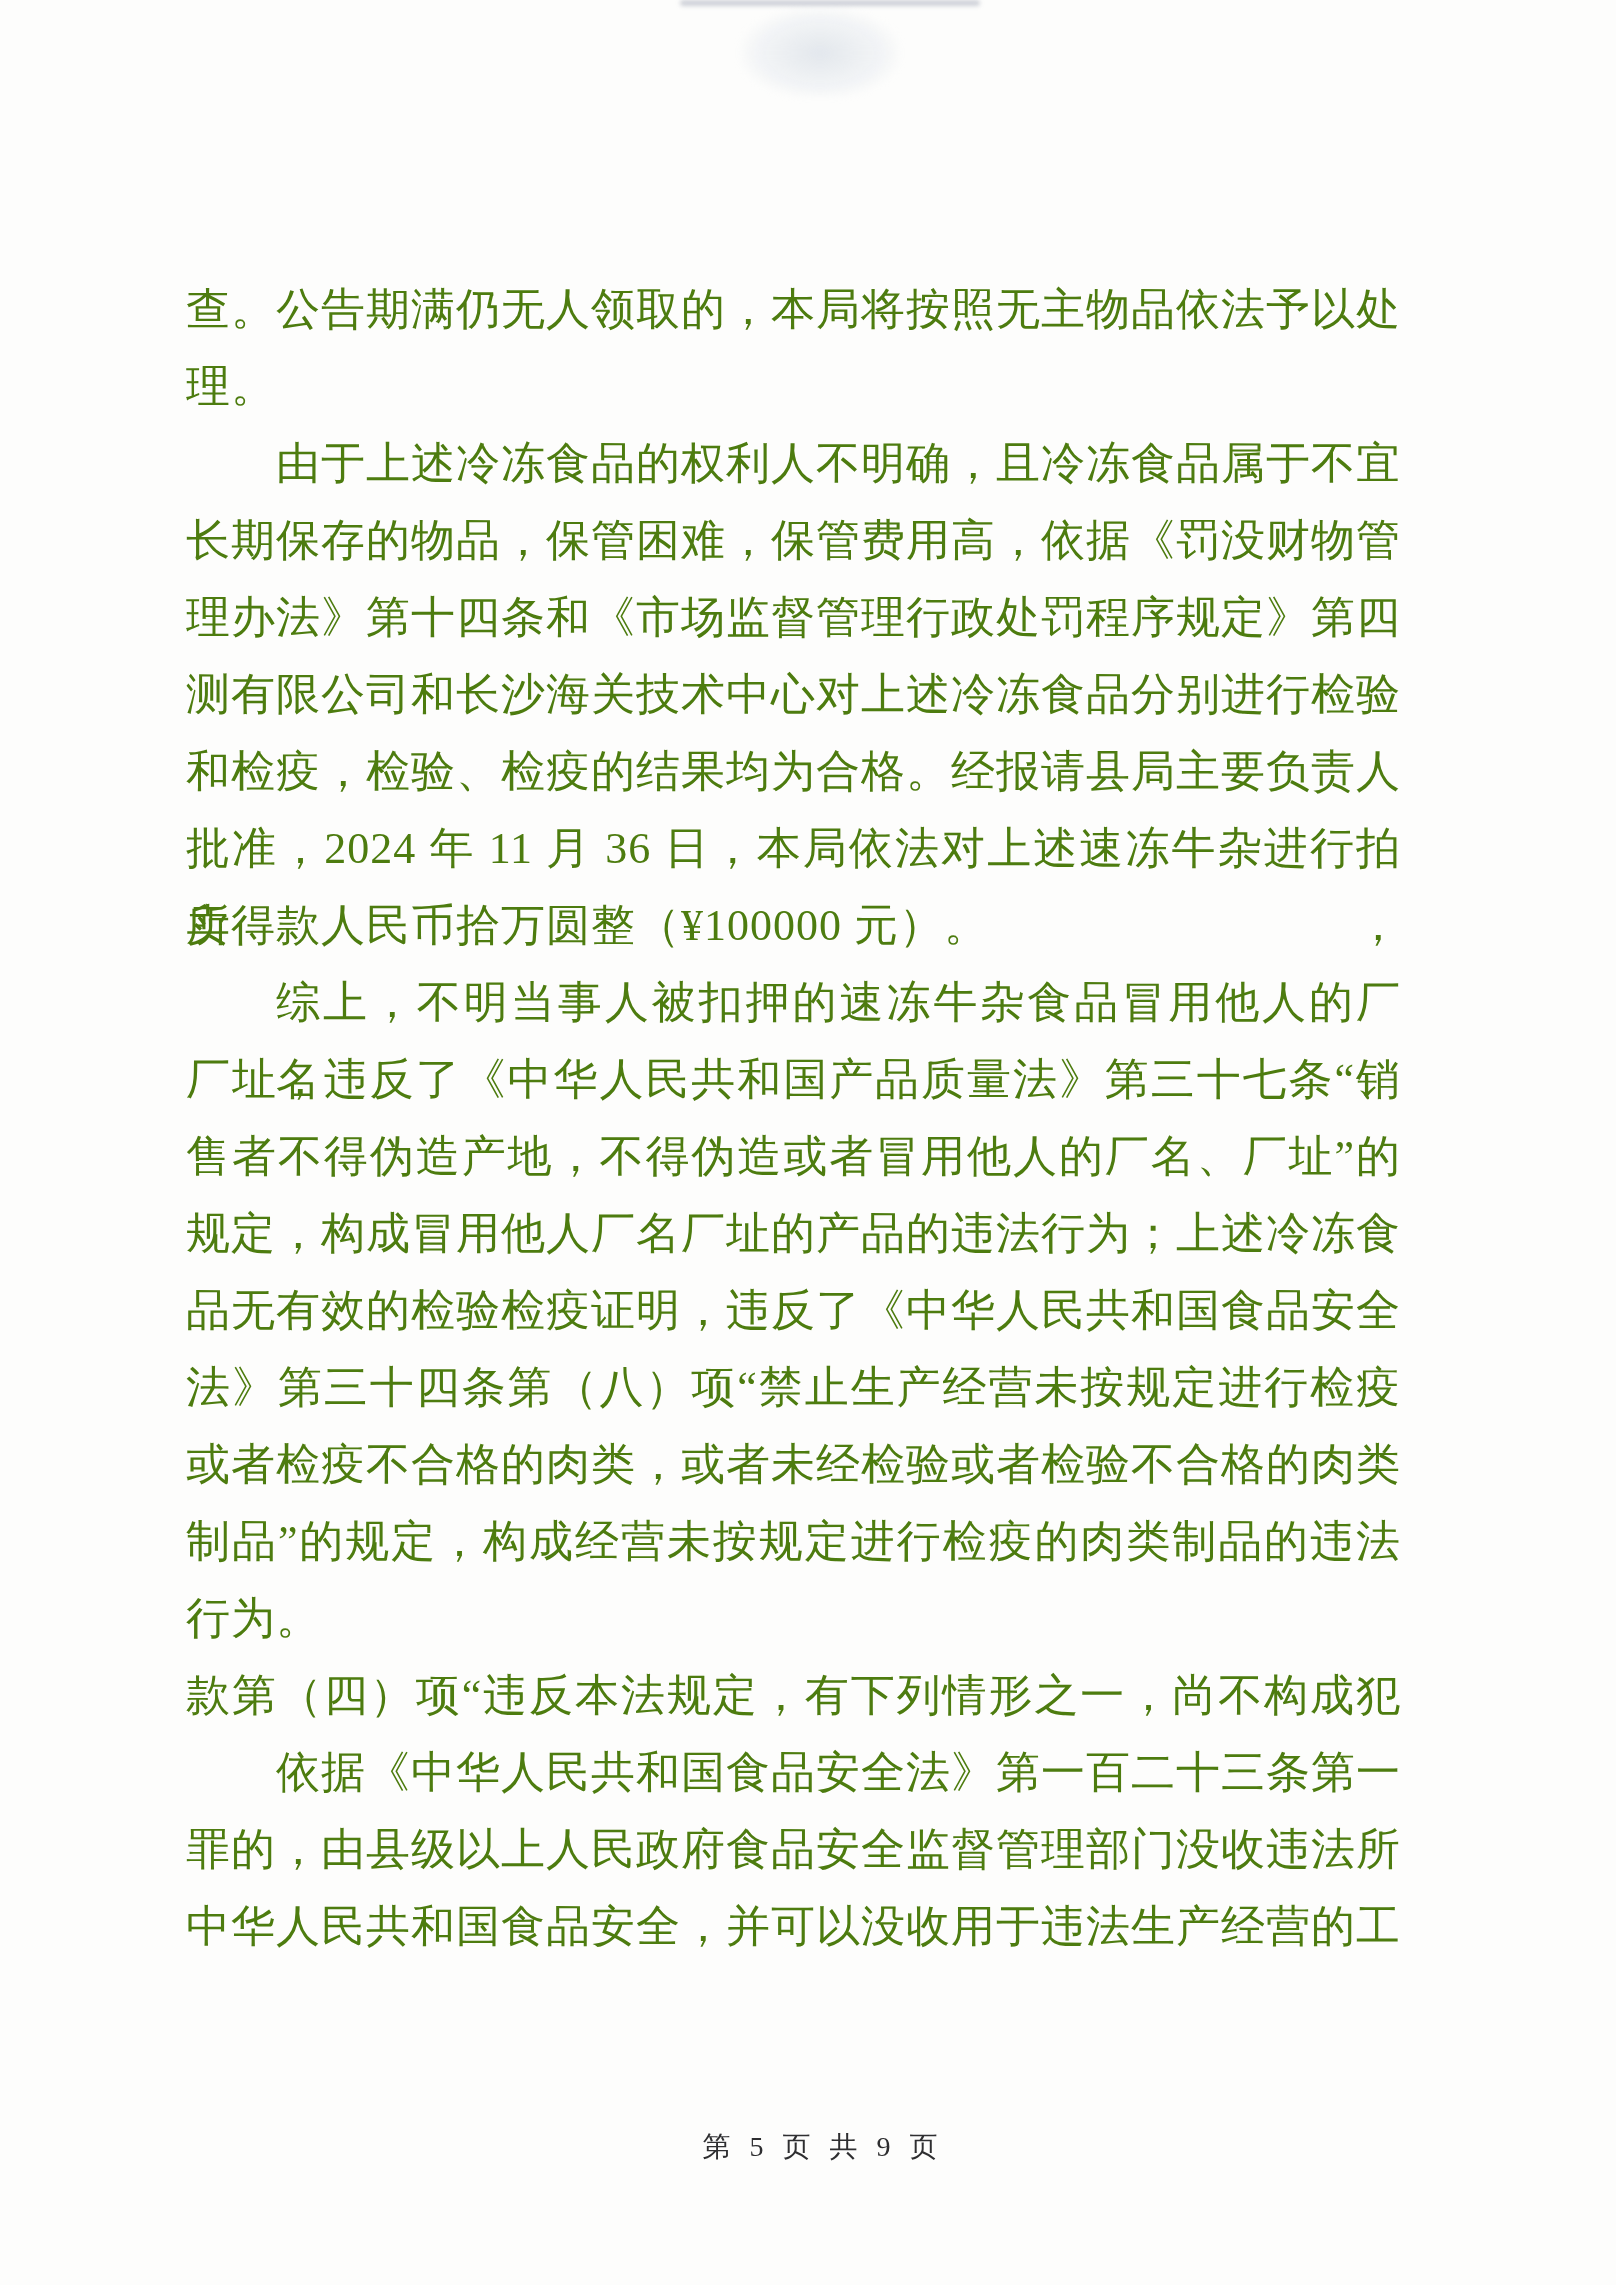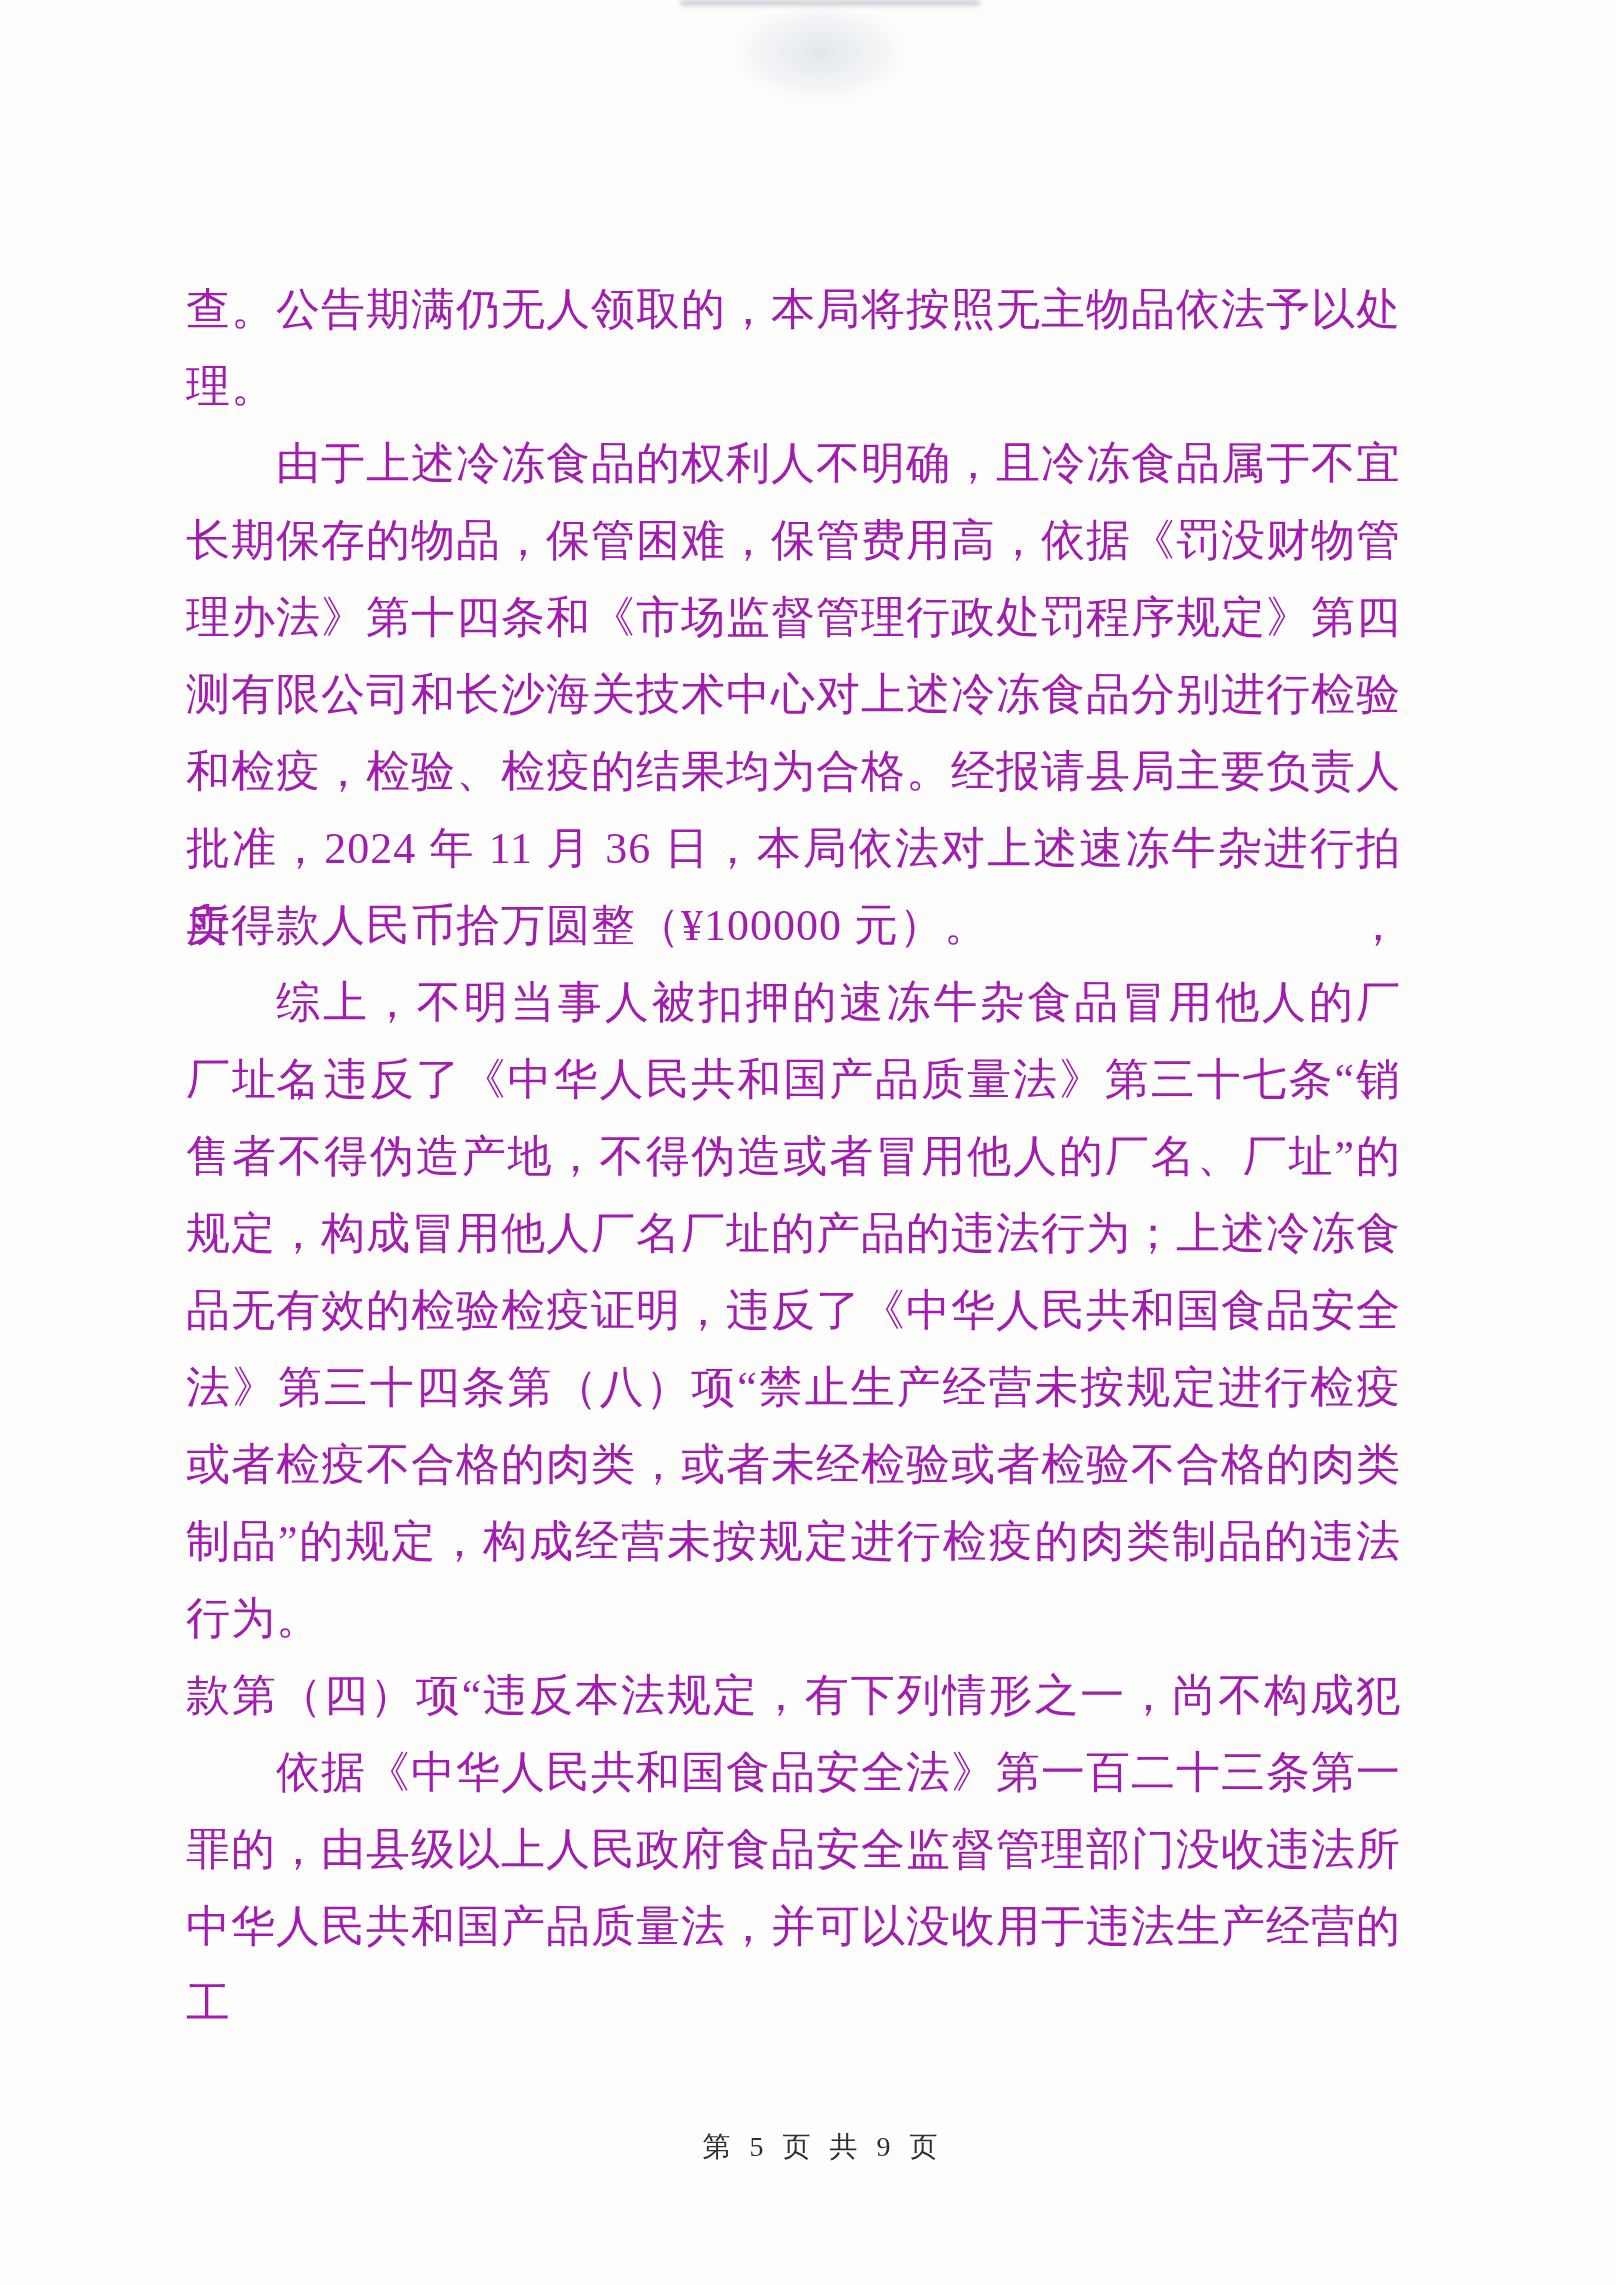--- a/index.html
+++ b/index.html
@@ -75,21 +75,21 @@
   }
 </style>
 </head>
 <body style="background: rgb(253, 253, 252);">
 
 <div class="page">
 
   <div class="artifact-top-line"></div>
   <div class="artifact-smudge"></div>
 
-  <div class="doc-body" style="color: #a21caf;">
+  <div class="doc-body" style="color: #4d7c0f;">
 
   <div class="line fill">查。公告期满仍无人领取的，本局将按照无主物品依法予以处</div>
       <div class="line">理。</div>
       <div class="line fill indent">由于上述冷冻食品的权利人不明确，且冷冻食品属于不宜</div>
       <div class="line fill">长期保存的物品，保管困难，保管费用高，依据《罚没财物管</div>
       <div class="line fill">理办法》第十四条和《市场监督管理行政处罚程序规定》第四</div>
       <div class="line fill">测有限公司和长沙海关技术中心对上述冷冻食品分别进行检验</div>
       <div class="line fill">和检疫，检验、检疫的结果均为合格。经报请县局主要负责人</div>
       <div class="line fill">批准，2024 年 11 月 36 日，本局依法对上述速冻牛杂进行拍卖，</div>
       <div class="line">所得款人民币拾万圆整（¥100000 元）。</div>
@@ -98,20 +98,20 @@
       <div class="line fill">售者不得伪造产地，不得伪造或者冒用他人的厂名、厂址”的</div>
       <div class="line fill">规定，构成冒用他人厂名厂址的产品的违法行为；上述冷冻食</div>
       <div class="line fill">品无有效的检验检疫证明，违反了《中华人民共和国食品安全</div>
       <div class="line fill">法》第三十四条第（八）项“禁止生产经营未按规定进行检疫</div>
       <div class="line fill">或者检疫不合格的肉类，或者未经检验或者检验不合格的肉类</div>
       <div class="line fill">制品”的规定，构成经营未按规定进行检疫的肉类制品的违法</div>
       <div class="line">行为。</div>
       <div class="line fill">款第（四）项“违反本法规定，有下列情形之一，尚不构成犯</div>
       <div class="line fill indent">依据《中华人民共和国食品安全法》第一百二十三条第一</div>
       <div class="line fill">罪的，由县级以上人民政府食品安全监督管理部门没收违法所</div>
-      <div class="line fill">中华人民共和国产品质量法，并可以没收用于违法生产经营的工</div>
+      <div class="line fill">中华人民共和国食品安全，并可以没收用于违法生产经营的工</div>
     </div>
 
   <div class="footer" style="color: rgb(46, 46, 48);">
     <span>第 5 页 共 9 页</span>
   </div>
 
 </div>
 
 </body></html>

